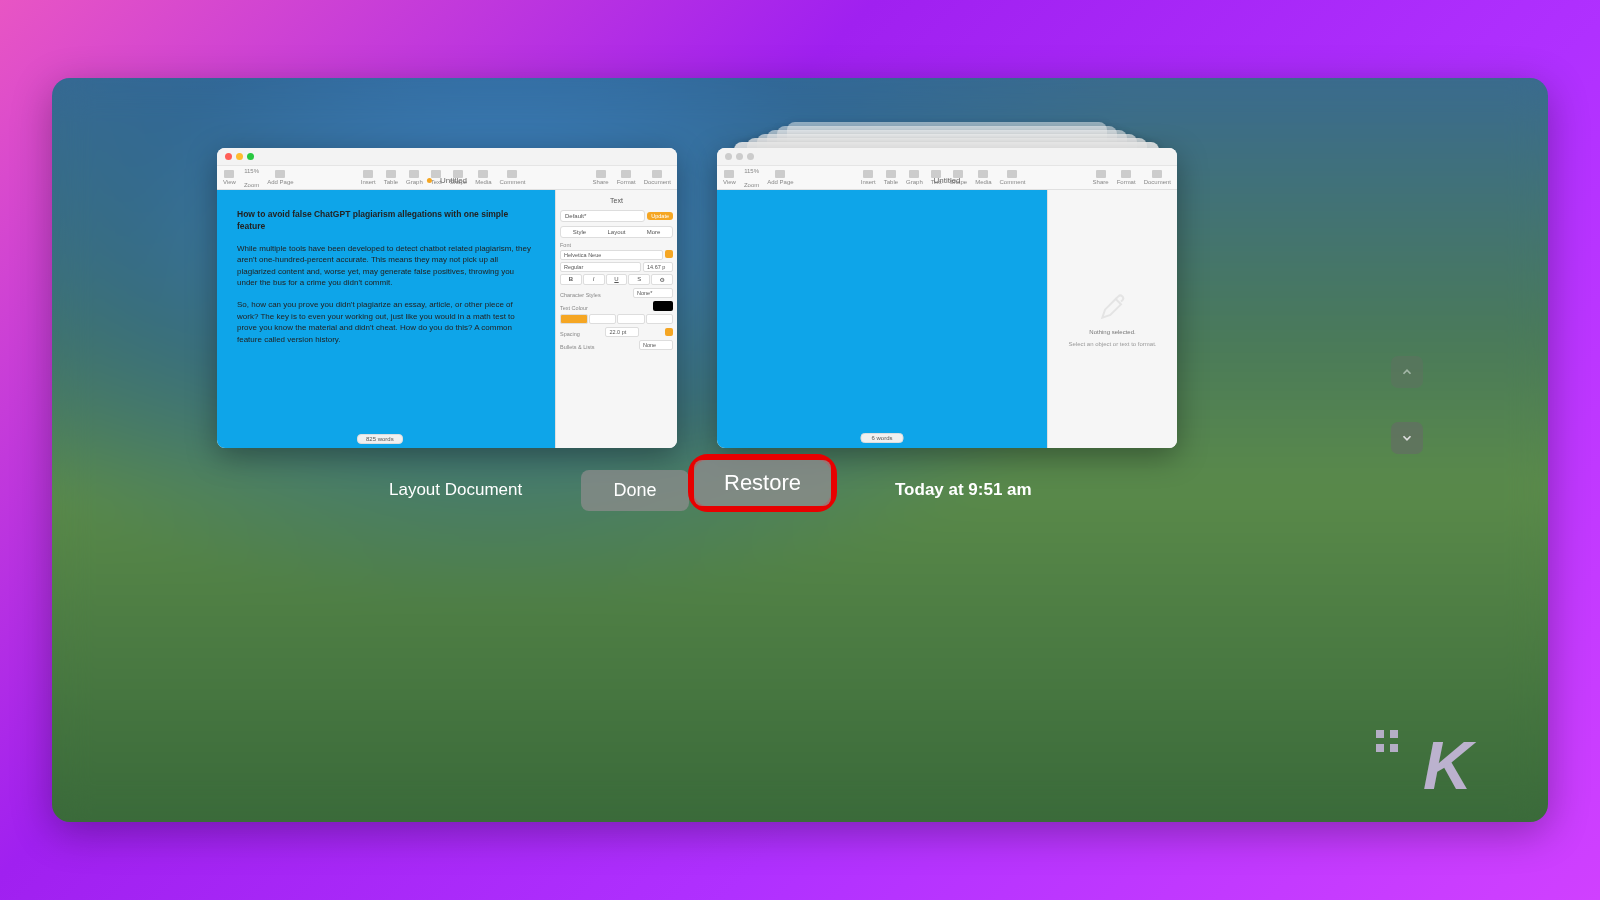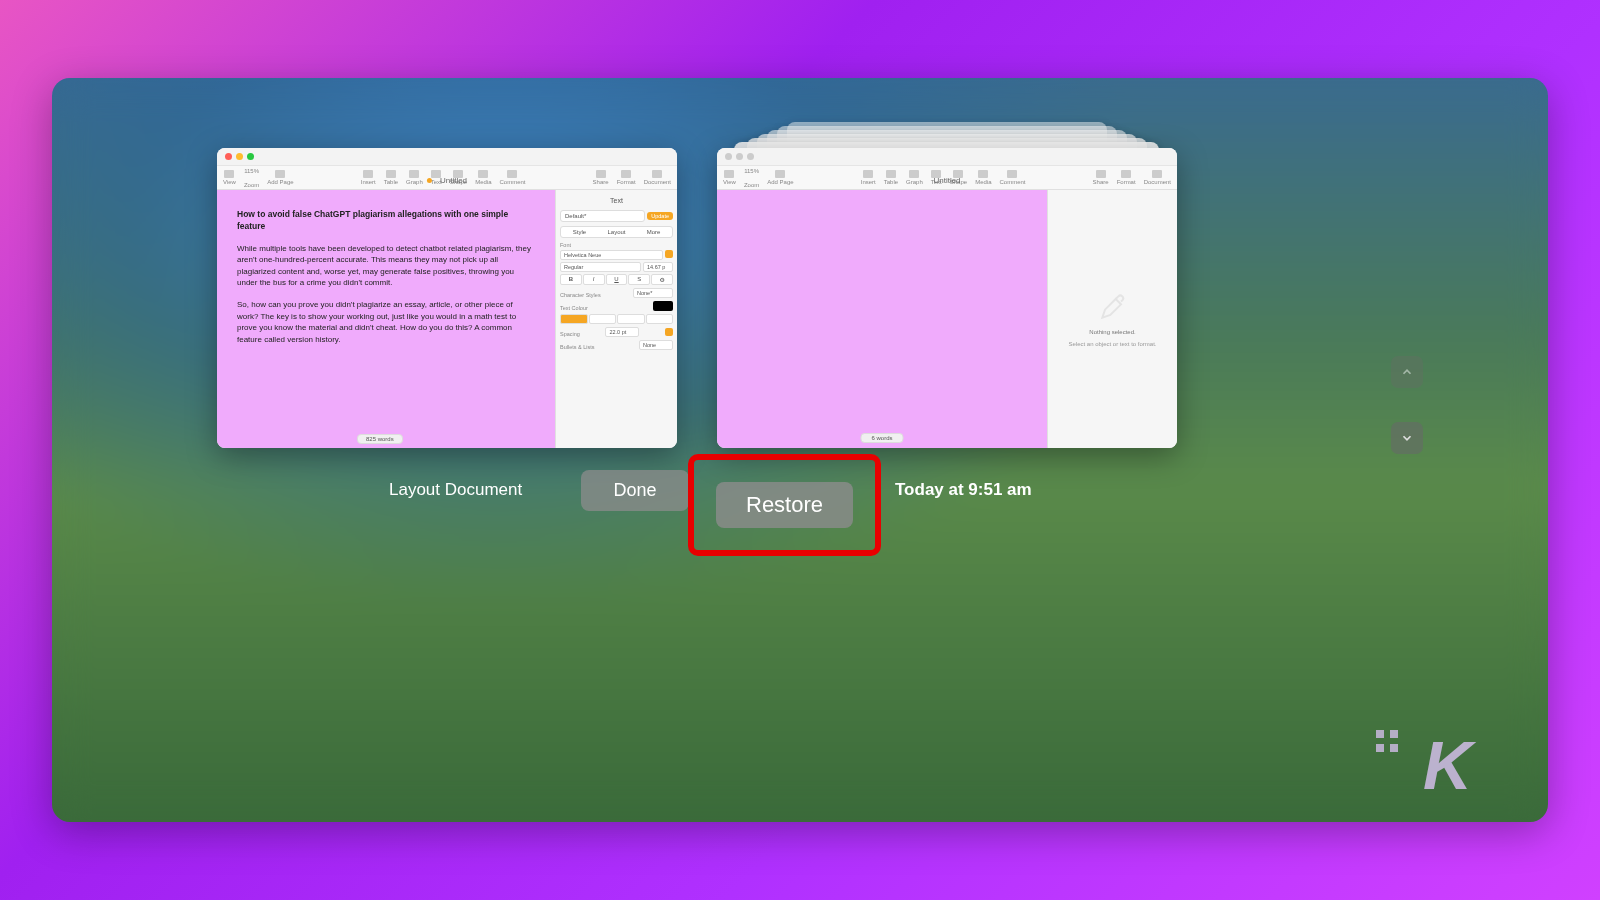--- a/index.html
+++ b/index.html
@@ -96,21 +96,21 @@
 }
 .tb-item { display: flex; flex-direction: column; align-items: center; gap: 1px; }
 .tb-icon { width: 10px; height: 8px; background: #ccc; border-radius: 1px; }
 .tb-spacer { flex: 1; }
 .tb-zoom { font-size: 6px; }
 
 .doc-body { flex: 1; display: flex; overflow: hidden; }
 
 .page-area {
   flex: 1;
-  background: #f0abfc;
+  background: #0ea5e9;
   padding: 18px 20px;
   font-size: 8px;
   line-height: 1.45;
   color: #222;
   overflow: hidden;
 }
 .doc-heading { font-weight: 700; font-size: 8.5px; margin-bottom: 10px; }
 .doc-para { margin-bottom: 10px; }
 
 .word-count {
@@ -204,22 +204,22 @@
   top: 392px;
   background: rgba(140,140,140,0.75);
   width: 108px;
   text-align: center;
 }
 .restore-wrap {
   position: absolute;
   left: 636px;
   top: 376px;
   border: 6px solid #e80000;
-  border-radius: 10px;
-  padding: 22px;
+  border-radius: 20px;
+  padding: 0;
 }
 .restore-btn {
   background: rgba(140,140,140,0.8);
   font-size: 22px;
   padding: 10px 30px;
 }
 
 
 .nav-arrow {
   position: absolute;
@@ -374,21 +374,21 @@
           </div>
         <div class="tb-item">
             <div class="tb-icon"></div>
             <span>Document</span>
           </div>
       </div>
       <div class="doc-body">
         <div class="page-area">
           <div class="doc-heading">How to avoid false ChatGPT plagiarism allegations with one simple feature</div>
           <div class="doc-para">While multiple tools have been developed to detect chatbot related plagiarism, they aren't one-hundred-percent accurate. This means they may not pick up all plagiarized content and, worse yet, may generate false positives, throwing you under the bus for a crime you didn't commit.</div>
-          <div class="doc-para">So, how can you prove you didn't plagiarize an essay, article, or other piece of work? The key is to show your working out, just like you would in a math test to prove you know the material and didn't cheat. How do you do this? A common feature called version history.</div>
+          <div class="doc-para">So, how can you prove you didn't plagiarize an essay, article, or other piece of work? The key is to even your working out, just like you would in a math test to prove you know the material and didn't cheat. How do you do this? A common feature called version history.</div>
         </div>
         <div class="inspector">
           <div class="insp-header">Text</div>
           <div class="insp-row">
             <div class="insp-select">Default*</div>
             <div class="insp-update-btn">Update</div>
           </div>
           <div class="insp-tabs">
             <div class="insp-tab">Style</div>
             <div class="insp-tab">Layout</div>

